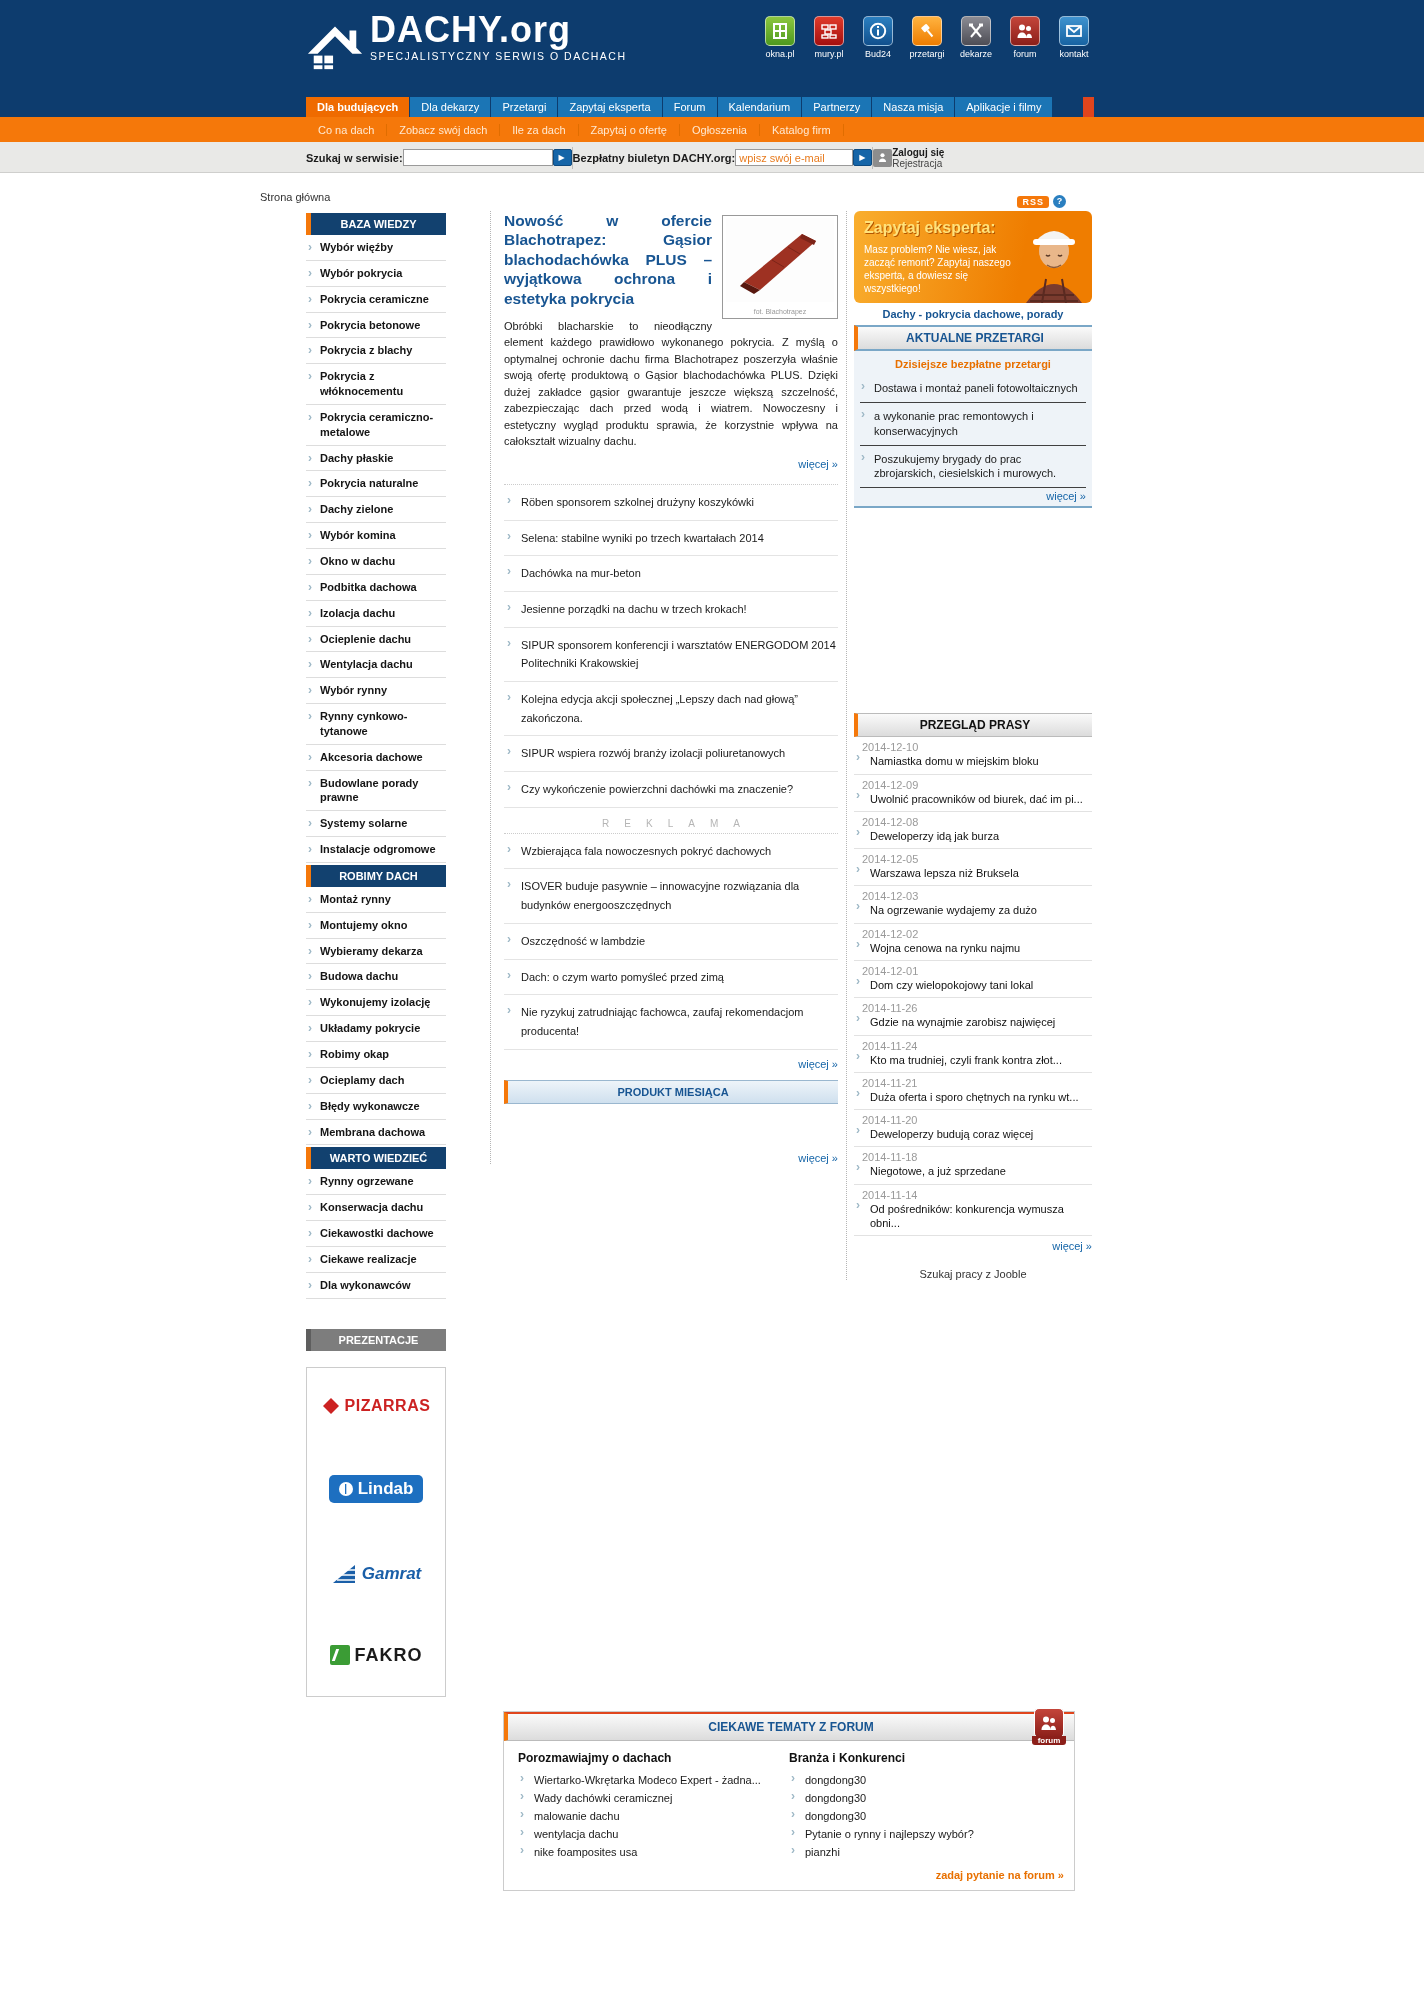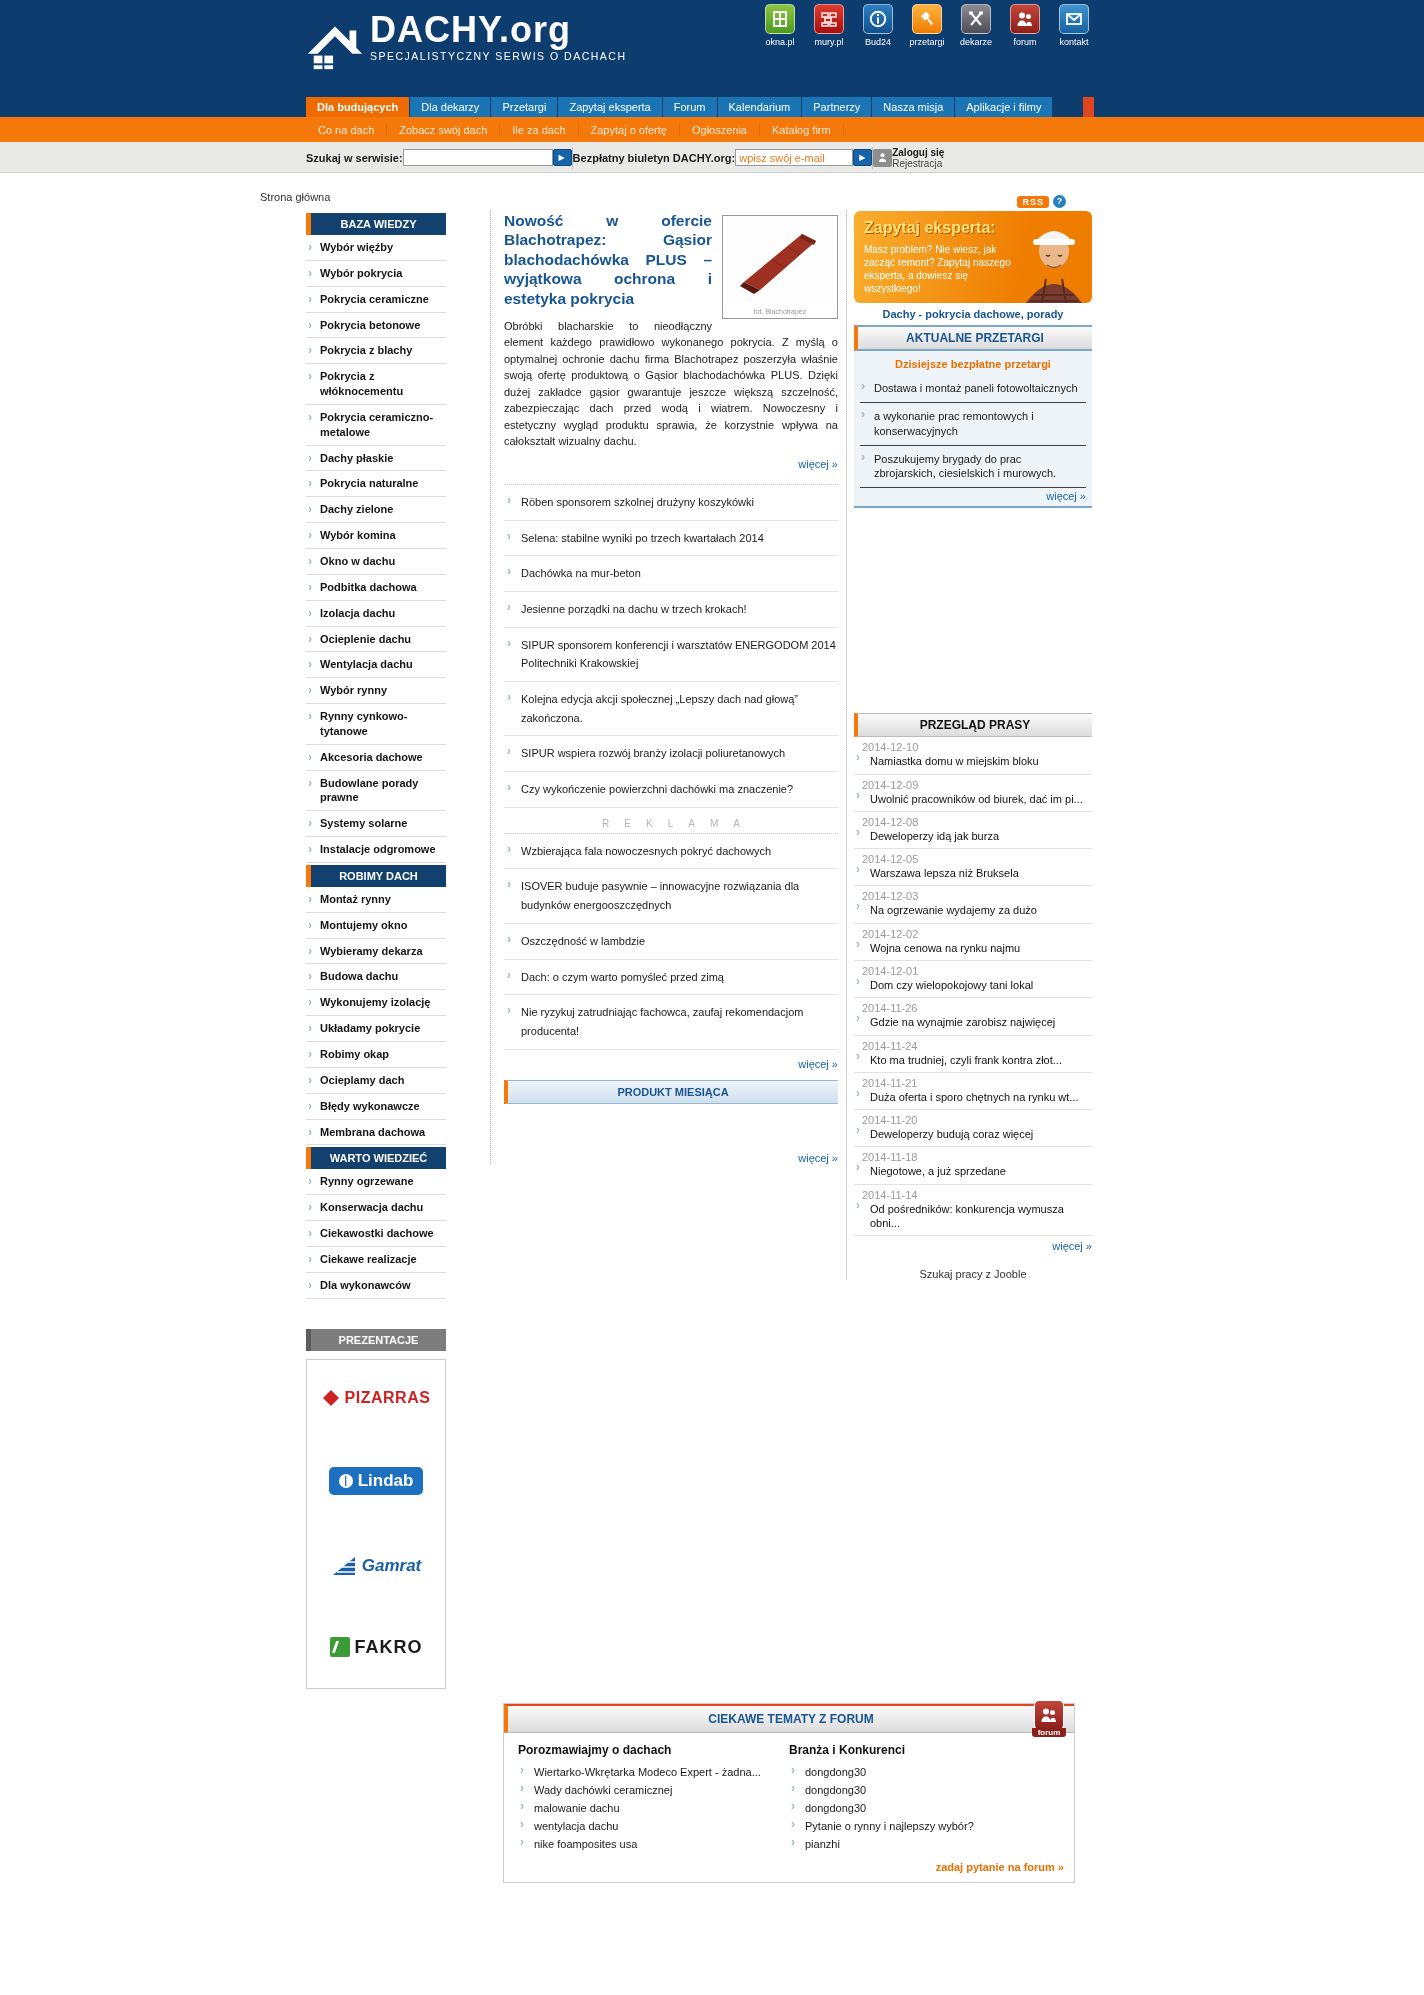--- a/index.html
+++ b/index.html
@@ -8,21 +8,21 @@
   .container{width:834px;margin-left:260px;position:relative}
   .inset{margin-left:46px}
 
   
   .hdr{background:#0d3c6e;height:97px}
   .hdr .container{padding-top:12px}
   .logo{display:flex;align-items:flex-start;gap:6px}
   .logo svg{margin-top:6px}
   .logo-text .t1{color:#fff;font-size:36px;font-weight:bold;letter-spacing:1px;line-height:1}
   .logo-text .t2{color:#fff;font-size:10.5px;letter-spacing:1.5px;margin-top:2px}
-  .qlinks{position:absolute;right:0;top:4px;display:flex;gap:9px}
+  .qlinks{position:absolute;right:0;top:16px;display:flex;gap:9px}
   .qlink{width:40px;text-align:center;cursor:pointer}
   .qtile{width:30px;height:30px;border-radius:5px;margin:0 auto;border:1px solid rgba(255,255,255,.55);display:flex;align-items:center;justify-content:center}
   .qtile svg{width:20px;height:20px}
   .qlabel{color:#fff;font-size:9px;margin-top:3px;white-space:nowrap}
   .c-okna{background:linear-gradient(#8cc63f,#4e9a1f)}
   .c-mury{background:linear-gradient(#e03a2a,#a50f0f)}
   .c-bud{background:linear-gradient(#2a7fc0,#11508d)}
   .c-przetargi{background:linear-gradient(#ffb340,#ef7d00)}
   .c-dekarze{background:linear-gradient(#8b8b93,#4d4d55)}
   .c-forum{background:linear-gradient(#c4453a,#8c1f1a)}
@@ -63,21 +63,21 @@
 
   
   .mainrow{display:flex;margin-top:8px;align-items:flex-start}
   .sidebar{width:140px;margin-left:46px;flex:none}
   .sb-head{background:#12416f;border-left:5px solid #f5780a;color:#fff;font-size:11px;font-weight:bold;text-align:center;padding:5px 0;margin-top:2px;cursor:pointer}
   .sb-head.gray{background:#7d7d7d;border-left:5px solid #5e5e5e;margin-top:30px}
   .sb-item{font-size:11px;font-weight:bold;color:#151515;padding:5px 2px 5px 14px;border-bottom:1px solid #ddd;position:relative;cursor:pointer;line-height:1.35}
   .sb-item .chev{position:absolute;left:2px;top:4px}
   .chev{color:#9eb8c6;font-weight:bold;font-size:12px}
   .chev::before{content:"›"}
-  .logo-box{border:1px solid #ccc;height:330px;margin-top:8px;display:flex;flex-direction:column;justify-content:space-around;align-items:center;background:#fff}
+  .logo-box{border:1px solid #ccc;height:330px;margin-top:16px;display:flex;flex-direction:column;justify-content:space-around;align-items:center;background:#fff}
   .sb-logo{display:flex;align-items:center;gap:5px;cursor:pointer}
   .lg-pizarras{color:#cc2222;font-weight:bold;font-size:16px;letter-spacing:.5px}
   .lg-lindab{background:#1d6fc0;border-radius:5px;color:#fff;font-weight:bold;font-size:17px;padding:4px 10px;display:flex;align-items:center;gap:5px}
   .lg-lindab .dot{width:14px;height:14px;border-radius:50%;background:#fff;color:#1d6fc0;font-size:10px;text-align:center;line-height:14px;font-weight:bold}
   .lg-gamrat{color:#1a5fa8;font-weight:bold;font-size:17px;font-style:italic}
   .lg-fakro{color:#1b1b1b;font-weight:bold;font-size:18px;letter-spacing:1px}
   .fakro-sq{width:20px;height:20px;background:#3b9c35;position:relative;border-radius:2px}
   .fakro-sq::after{content:"";position:absolute;left:4px;top:4px;width:12px;height:12px;border-left:3px solid #fff;transform:skewX(-20deg)}
 
   

